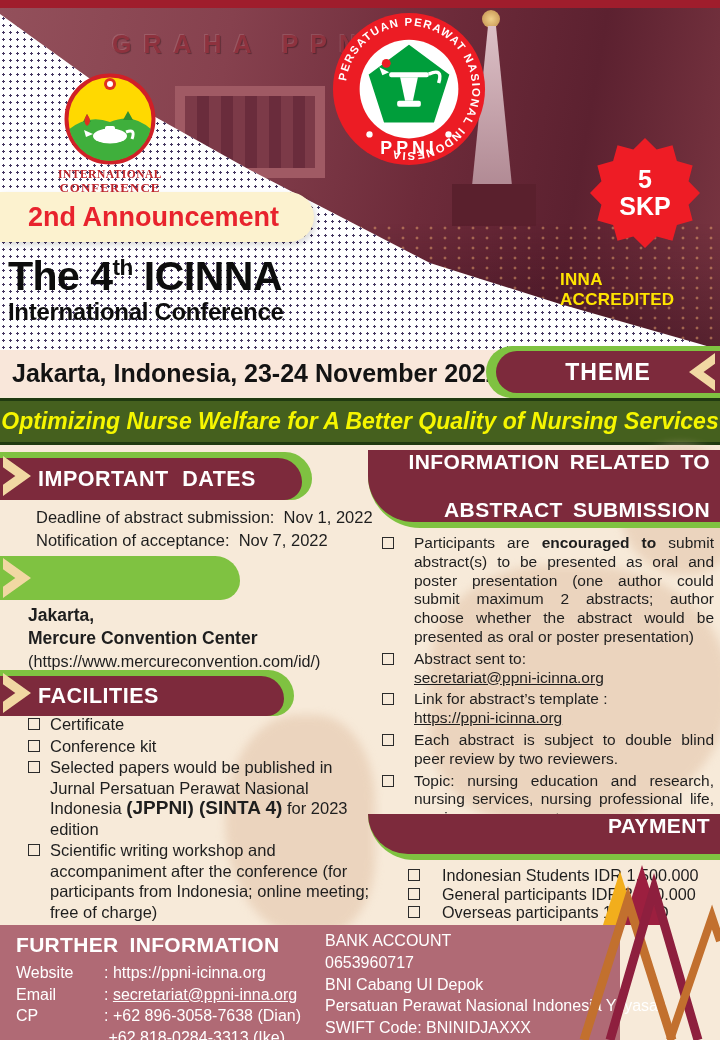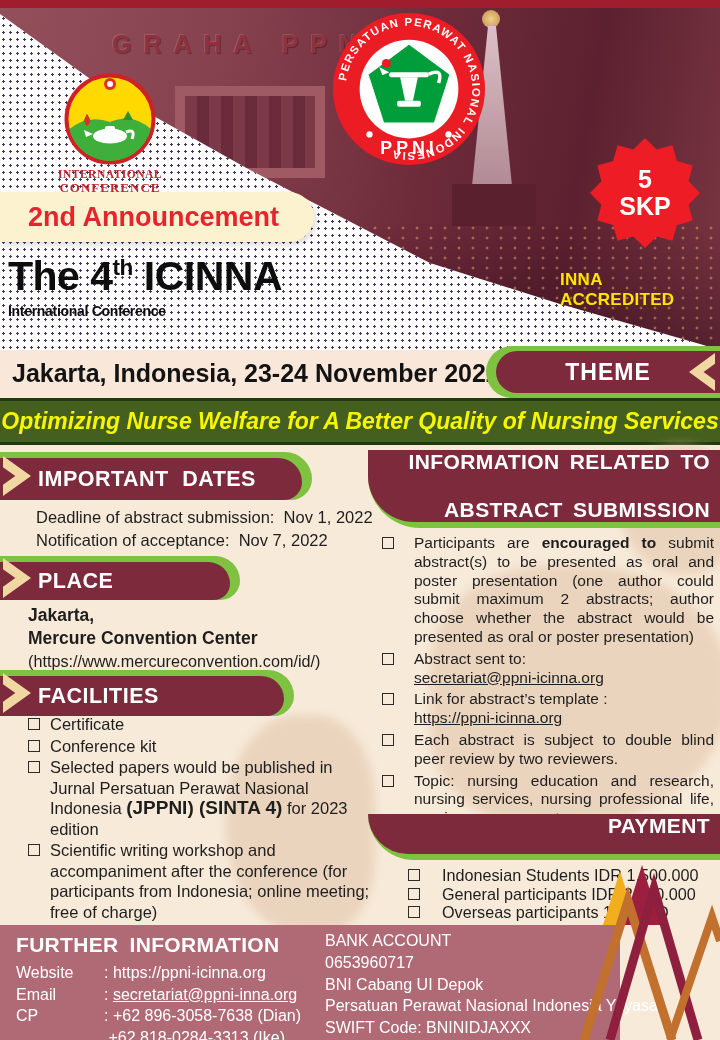--- a/index.html
+++ b/index.html
@@ -48,21 +48,21 @@
   .skp span{line-height:1.1;font-size:25px;}
 
   .announce{left:0;top:184px;width:314px;height:50px;background:#fcf2cf;border-radius:0 25px 25px 0;
     box-shadow:2px 3px 6px rgba(0,0,0,.15);display:flex;align-items:center;}
   .announce span{padding-left:28px;font-size:27px;font-weight:700;color:var(--red);}
   .accred{left:560px;top:262px;font-size:17px;font-weight:700;color:var(--yellow);letter-spacing:.3px;}
 
   .title-block{left:8px;top:238px;width:520px;color:#0d0d0d;}
   .title-block h1{font-size:41px;line-height:44px;font-weight:800;letter-spacing:-.5px;}
   .title-block h1 sup{font-size:55%;vertical-align:super;}
-  .t-sub{font-size:14px;font-weight:700;line-height:27px;letter-spacing:-.3px;}
+  .t-sub{font-size:24px;font-weight:700;line-height:27px;letter-spacing:-.3px;}
 
   
   .date-band{left:0;top:350px;width:720px;height:46px;background:var(--band);display:flex;align-items:center;}
   .date-band span{padding-left:12px;font-size:25px;font-weight:700;color:#131313;}
   .theme-banner{left:486px;top:346px;width:234px;height:52px;}
   .theme-banner .bg{position:absolute;inset:0;background:var(--green);border-radius:26px 0 0 26px;}
   .theme-banner .inner{position:absolute;inset:5px 0 5px 10px;background:var(--maroon);border-radius:21px 0 0 21px;
     display:flex;align-items:center;justify-content:center;color:#fff;font-weight:700;font-size:23px;letter-spacing:1px;}
   .chev-l{position:absolute;right:5px;top:7px;width:26px;height:38px;background:#f1d8a3;
     clip-path:polygon(100% 0,0 50%,100% 100%,100% 72%,56% 50%,100% 28%);}
@@ -227,23 +227,20 @@
       <div class="chev-r"></div>
     <div class="inner">
         <span>IMPORTANT DATES</span>
       </div>
   </div>
   <ul class="abs dates-list" style="left:36px;top:506px;"><li>Deadline of abstract submission:  Nov 1, 2022</li><li>Notification of acceptance:  Nov 7, 2022</li></ul>
 
   <div class="banner b-left" style="left:0;top:556px;width:240px;height:44px;">
     <div class="bg"></div>
       <div class="chev-r"></div>
-    <div class="inner">
-        <span>PLACE</span>
-      </div>
   </div>
   <div class="abs place-block" style="left:28px;top:604px;">
     <span class="pb-b">Jakarta,</span>
     <span class="pb-b">Mercure Convention Center</span>
     <span class="pb-n">(https://www.mercureconvention.com/id/)</span>
   </div>
 
   <div class="banner b-left" style="left:0;top:670px;width:294px;height:46px;">
     <div class="bg"></div>
       <div class="chev-r"></div>

